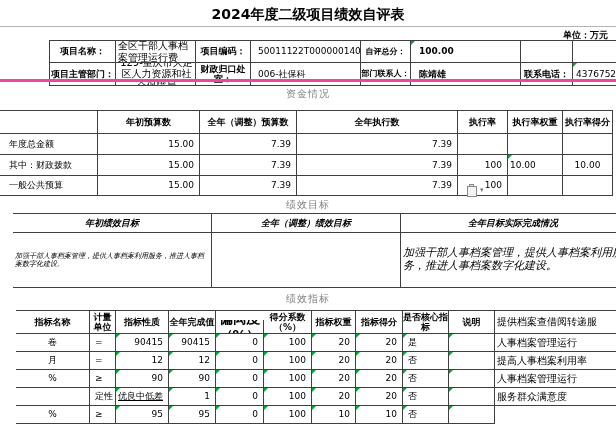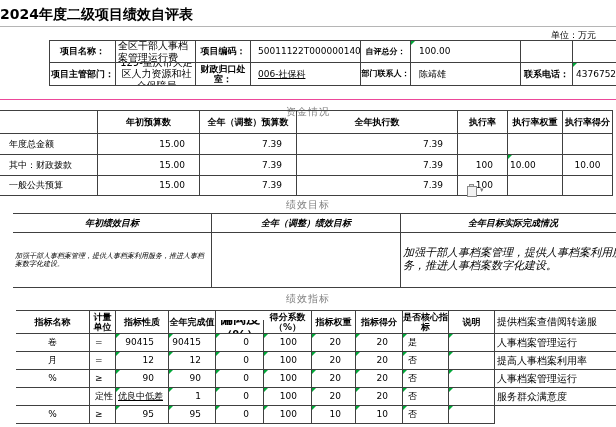--- a/index.html
+++ b/index.html
@@ -2,53 +2,53 @@
 <html><head>
 <meta charset="utf-8">
 <style>
   html,body{margin:0;padding:0;}
   body{
     width:616px;height:427px;position:relative;background:#fff;
     font-family:"DejaVu Sans","Liberation Sans",sans-serif;
     font-size:9px;color:#000;overflow:hidden;
   }
   .abs{position:absolute;}
-  #page-title{left:0;top:6px;width:616px;font-size:14px;font-weight:bold;}
+  #page-title{left:0;top:6px;width:616px;text-align:center;font-size:14px;font-weight:bold;}
   #top-divider{left:0;top:26px;width:616px;border-top:1px solid #b5b5b5;height:0;}
-  #unit-note{right:20px;top:29px;font-weight:normal;}
+  #unit-note{right:8px;top:29px;font-weight:bold;}
   .tbl{position:absolute;display:grid;box-sizing:border-box;}
   .tbl .c{
     box-sizing:border-box;border-right:1px solid #404040;border-bottom:1px solid #404040;
     position:relative;overflow:hidden;display:flex;align-items:center;line-height:1.15;
   }
   .bt{border-top:1px solid #404040;}
   .bl{border-left:1px solid #404040;}
   .lbl{font-weight:bold;justify-content:center;text-align:center;white-space:nowrap;}
   .lblw{font-weight:bold;justify-content:center;text-align:center;padding:0 3px;}
   .hdr{font-weight:bold;justify-content:center;text-align:center;padding:0;}
   .val{padding-left:4px;}
-  .val8{padding-left:8px;}
-  .num{justify-content:flex-end;padding-right:14px;white-space:nowrap;}
+  .val8{padding-left:8px;font-weight:bold;}
+  .num{justify-content:flex-end;padding-right:5px;white-space:nowrap;}
   .ctr{justify-content:center;}
   .left5{padding-left:5px;white-space:nowrap;}
   .wrapv{align-items:flex-start;padding:1px 2px;line-height:1.35;}
   .sm8{font-size:8px;}
   .tight{font-size:14px;letter-spacing:-0.3px;margin-top:9px;}
   .namecell{font-size:10px;white-space:nowrap;padding-left:2px;}
   .fundslabel{padding-left:9px;white-space:nowrap;}
   .section-bar{
     position:absolute;left:0;width:616px;display:flex;align-items:center;justify-content:center;
     color:#808080;font-size:10px;letter-spacing:1px;
   }
   .gf{position:absolute;top:0;left:0;width:0;height:0;
       border-top:4px solid #00a838;border-right:4px solid transparent;}
   #info-table{left:37px;top:40px;width:577px;
     grid-template-columns:66px 80px 55px 110px 50px 110px 52px 53px;
     grid-template-rows:22px 23px;margin-left:12px;}
-  #bar-funds{top:99px;height:23px;border-top:1px solid #ec4899;}
+  #bar-funds{top:79px;height:23px;border-top:3px solid #ec4899;}
   #funds-table{left:0;top:110px;width:613px;
     grid-template-columns:98px 102px 97px 161px 50px 55px 50px;
     grid-template-rows:24px 21px 21px 20px;}
   #bar-goals{top:196px;height:17px;}
   #goals-table{left:13px;top:213px;width:613px;
     grid-template-columns:199px 189px 225px;
     grid-template-rows:19px 55px;font-style:italic;}
   .goal1{font-size:7px;}
   .goal3{font-size:11px;line-height:1.3;}
   #bar-ind{top:287px;height:23px;}
@@ -77,21 +77,21 @@
   <div class="c val8">
       <i class="gf"></i>
       <span>100.00</span>
     </div>
   <div class="c"></div>
   <div class="c"></div>
 
   <div class="c lbl">项目主管部门：</div>
   <div class="c namecell" style="white-space:normal;align-items:center;text-align:center;">129-重庆市大足区人力资源和社会保障局</div>
   <div class="c lblw">财政归口处室：</div>
-  <div class="c val" style="padding-left:7px;text-decoration:underline;">006-社保科</div>
+  <div class="c val" style="padding-left:7px;">006-社保科</div>
   <div class="c lbl sm8">部门联系人：</div>
   <div class="c val8">陈靖雄</div>
   <div class="c lbl">联系电话：</div>
   <div class="c" style="padding-left:3px;">
       <i class="gf"></i>
       <span>43767529</span>
     </div>
 </div>
 
 <div class="section-bar" id="bar-funds">资金情况</div>

